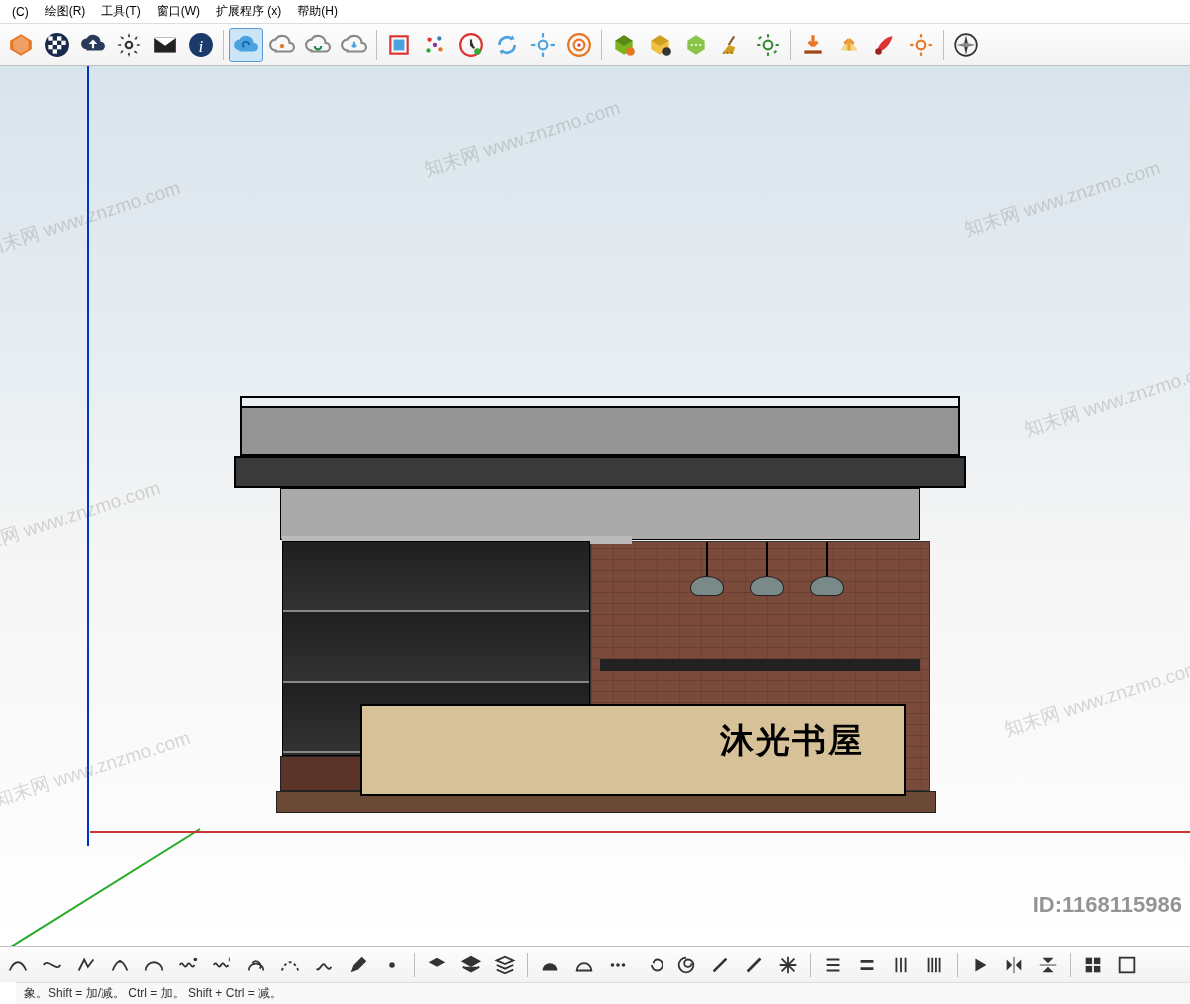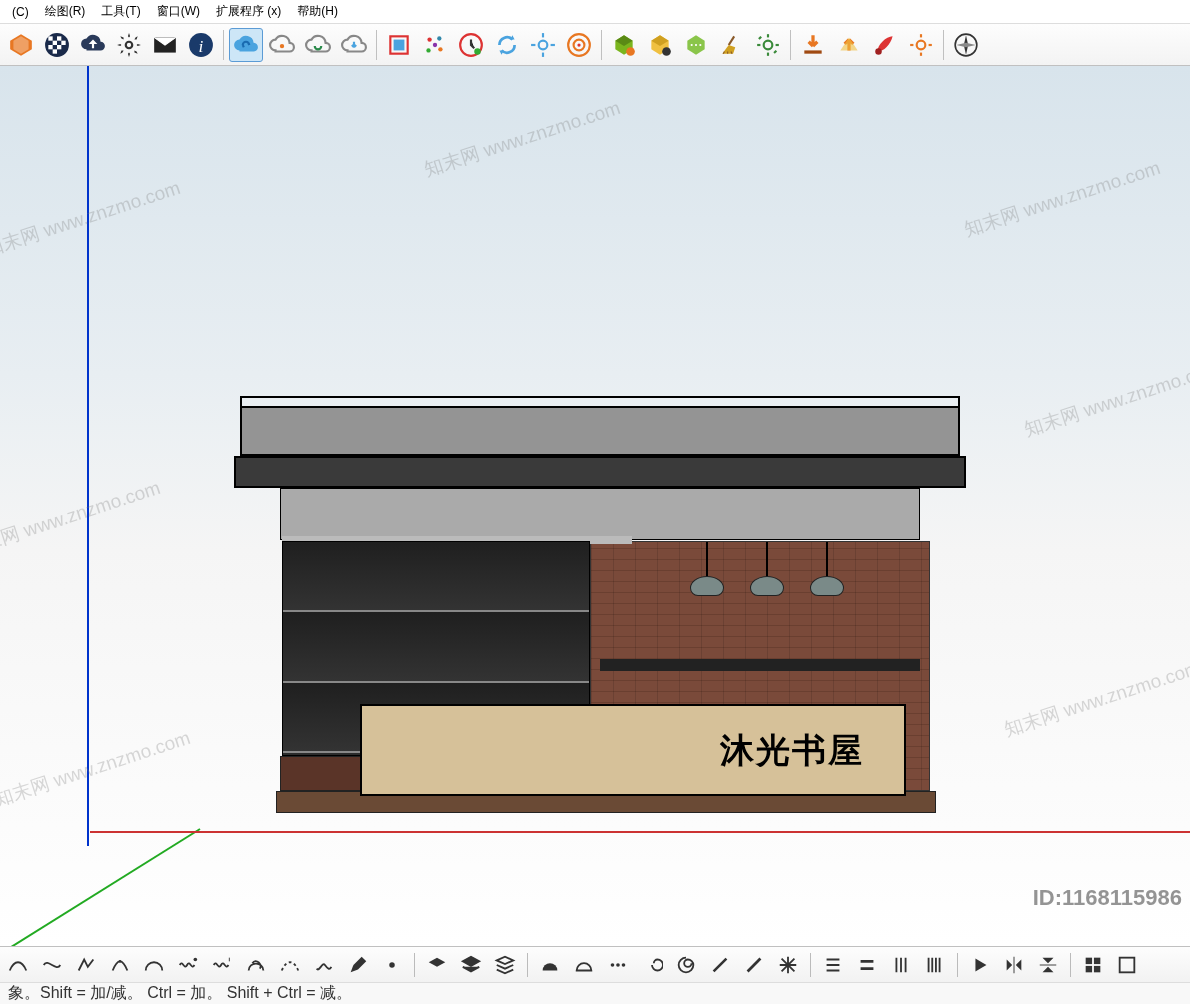--- a/index.html
+++ b/index.html
@@ -166,21 +166,21 @@
 
 .counter {
   position: absolute;
   left: 130px; top: 308px;
   width: 546px; height: 92px;
   background: #d6c199;
   border: 2px solid #000;
 }
 .counter-text {
   position: absolute;
-  right: 40px; top: 22px;
+  right: 40px; top: 12px;
   font-size: 34px;
   font-weight: bold;
   font-family: "SimHei","Microsoft YaHei",sans-serif;
   color: #000;
   letter-spacing: 2px;
 }
 .bar-top{
   position:absolute;
   left:370px; top:263px;
   width:320px;height:12px;
@@ -215,21 +215,21 @@
   position: absolute;
   color: rgba(120,120,120,.28);
   font-size: 19px;
   transform: rotate(-18deg);
   pointer-events:none;
   white-space:nowrap;
 }
 .wm-logo{ font-size:48px; color:rgba(80,80,80,.5);}
 .wm-id{
   position:absolute;
-  right:8px; bottom:35px;
+  right:8px; bottom:28px;
   font-size:22px;
   color:rgba(60,60,60,.55);
   font-weight:bold;
   margin-top:20px;
 }
 
 
 .bottom-toolbar {
   height: 36px;
   background: linear-gradient(#fdfdfd,#f2f2f2);
@@ -246,24 +246,25 @@
   color:#333;
 }
 .bt-sep{width:1px;height:24px;background:#bbb;margin:0 2px;}
 
 
 .status-bar {
   height: 22px;
   background: #f8f8f8;
   border-top: 1px solid #ddd;
   padding: 2px 8px;
-  font-size: 16px;
+  font-size: 12px;
   color: #333;
   display:flex;
   align-items:center;
+  margin-left:16px;
 }
 </style>
 </head>
 <body>
 
 <div class="menu-bar">
   <div class="menu-item">(C)</div>
   <div class="menu-item">绘图(R)</div>
   <div class="menu-item">工具(T)</div>
   <div class="menu-item">窗口(W)</div>

